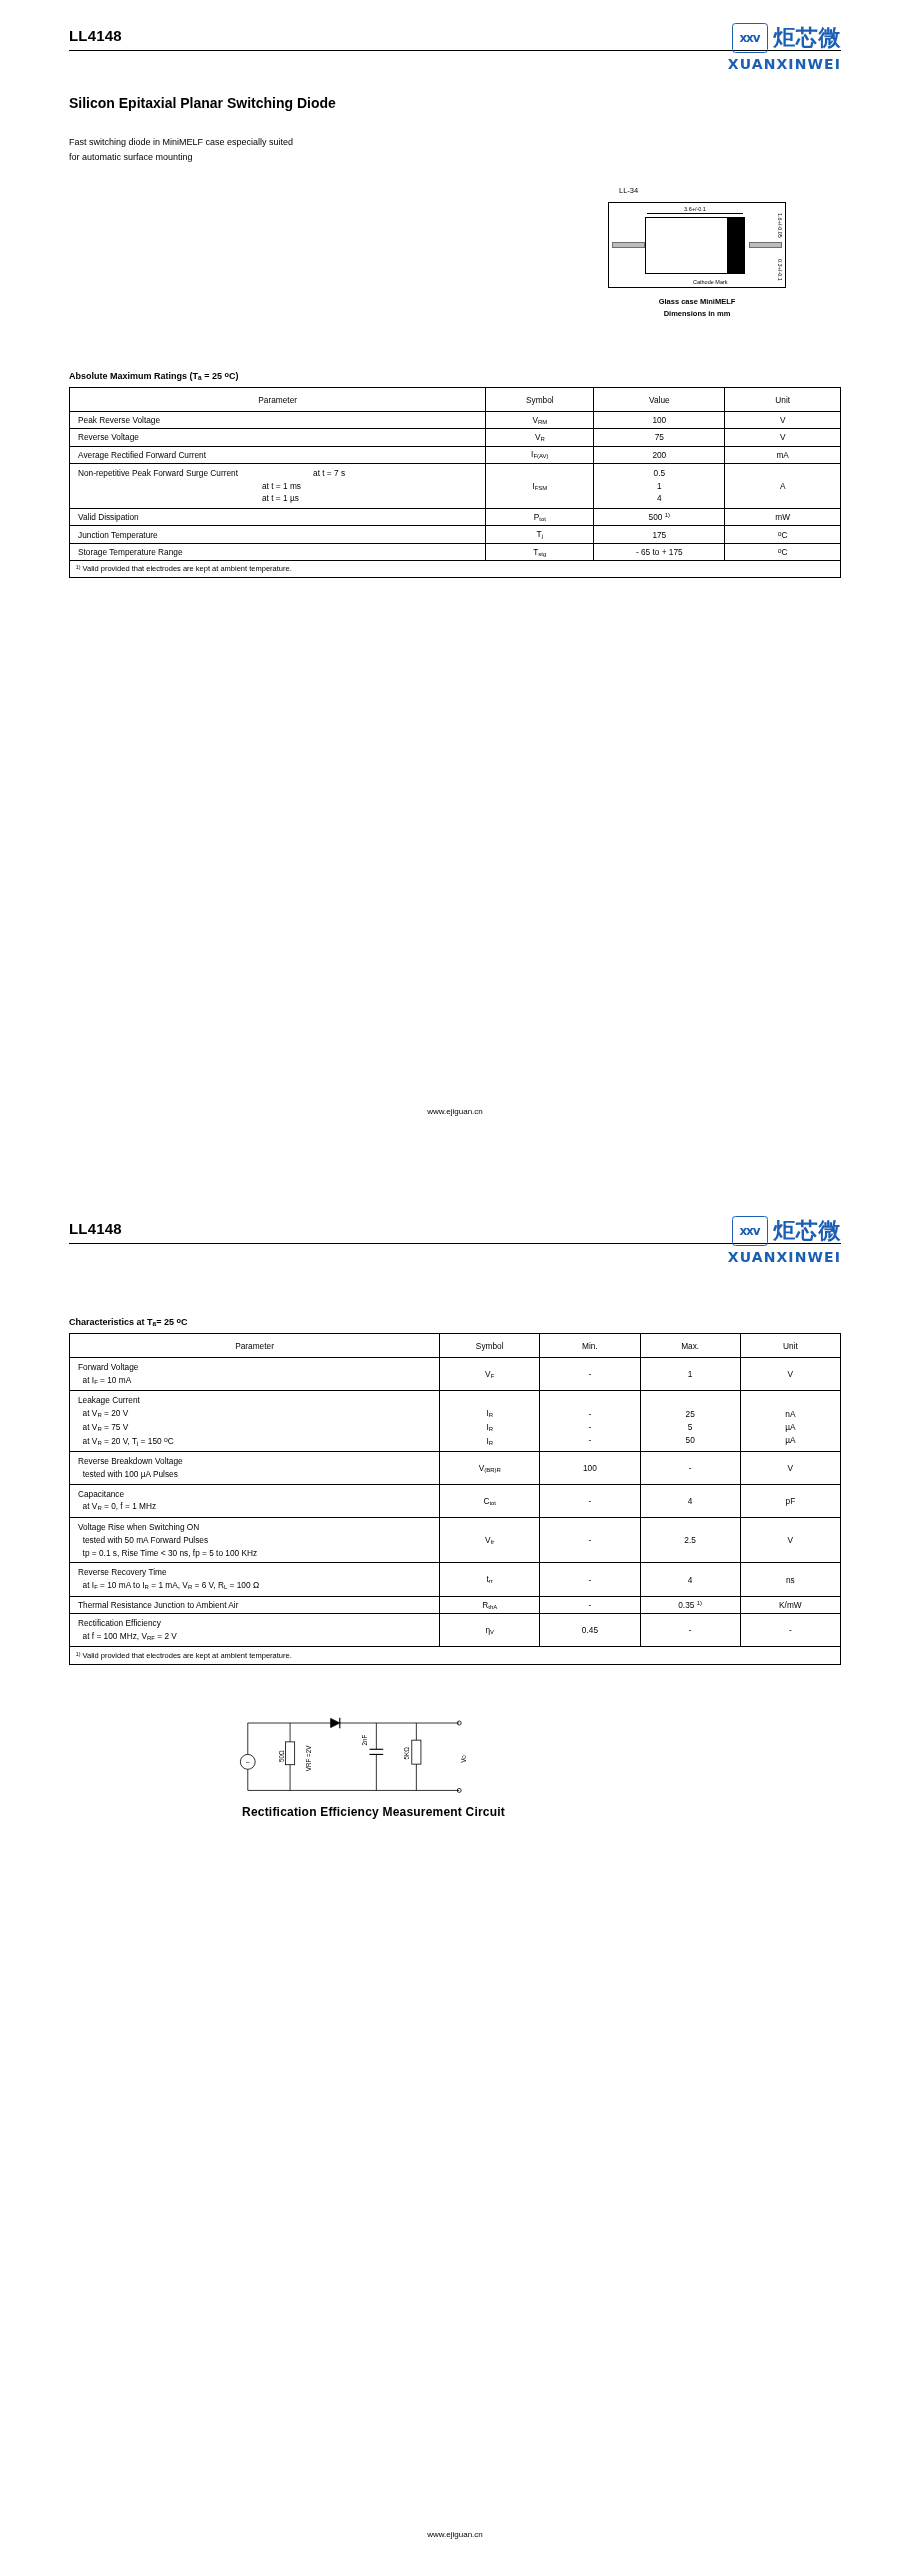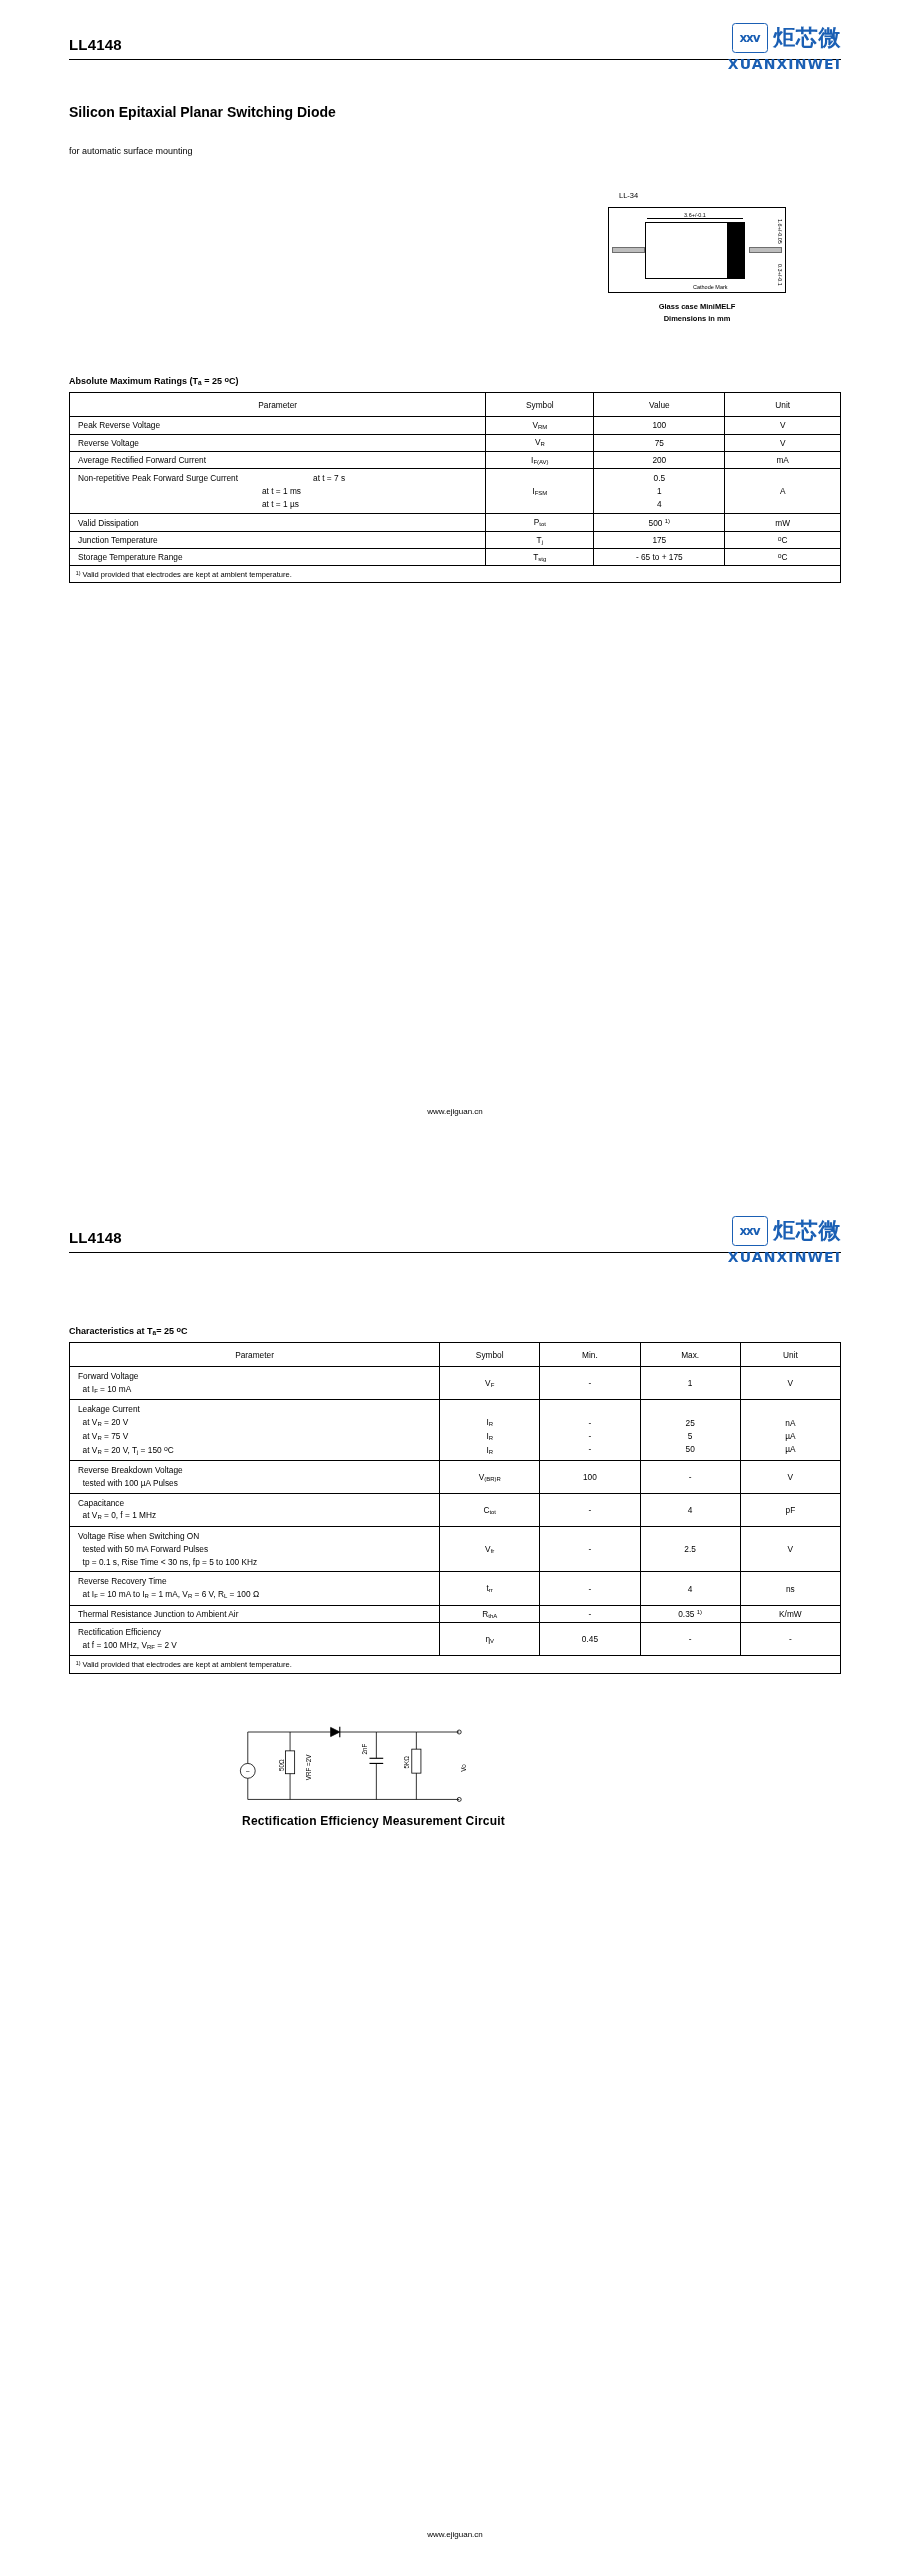--- a/index.html
+++ b/index.html
@@ -18,21 +18,21 @@
     width: 910px;
     box-sizing: border-box;
     padding: 0 69px;
   }
   .page1 { height: 1193px; }
   .page2 { height: 1383px; }
 
   
   .doc-header {
     position: relative;
-    padding-top: 36px;
+    padding-top: 27px;
     height: 55px;
   }
   .doc-title {
     font-size: 15px;
     font-weight: bold;
     letter-spacing: 0.2px;
   }
   .hrule {
     border: none;
     border-top: 1.1px solid #000;
@@ -95,21 +95,21 @@
     margin-top: 12.6px;
   }
   .desc {
     margin-top: 24px;
     font-size: 9px;
     line-height: 1.75;
   }
 
   
   .pkg-wrap {
-    margin-top: 32px;
+    margin-top: 20px;
     position: relative;
     height: 155px;
   }
   .pkg-inner {
     position: absolute;
     left: 493px;
     top: 0;
     width: 241px;
   }
   .pkg-label {
@@ -279,20 +279,21 @@
         <div class="logo-cn">炬芯微</div>
       </div>
       <div class="logo-en">XUANXINWEI</div>
     </div>
     <hr class="hrule">
   </div>
 
   <div class="subtitle">Silicon Epitaxial Planar Switching Diode</div>
 
   <div class="desc">
+    <div>Fast switching diode in MiniMELF case especially suited</div>
     <div>for automatic surface mounting</div>
   </div>
 
   <div class="pkg-wrap">
     <div class="pkg-inner">
       <div class="pkg-label">LL-34</div>
       <div class="pkg-box">
         <div class="dimline dim-top">3.6+/-0.1</div>
         <div class="lead-left"></div>
         <div class="lead-right"></div>

